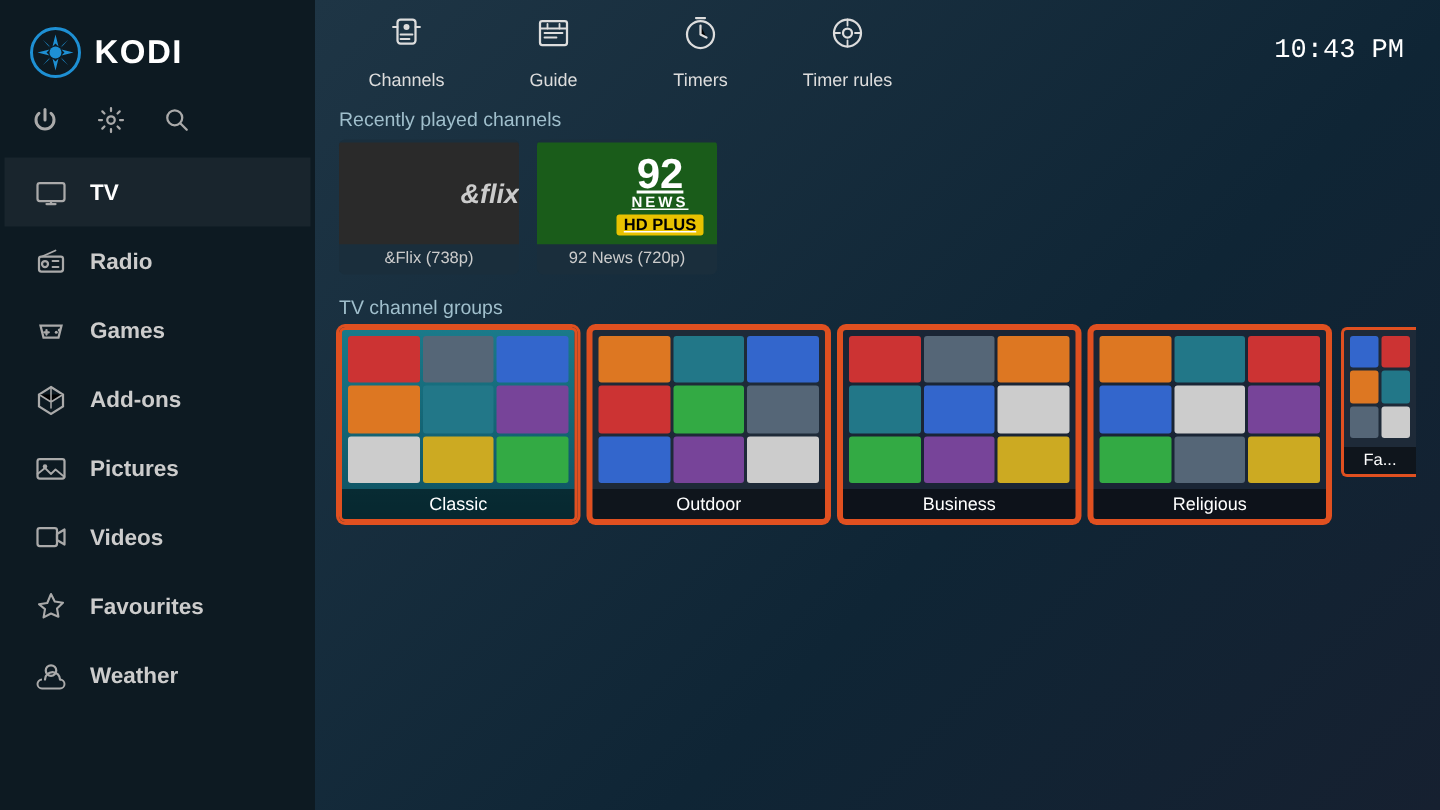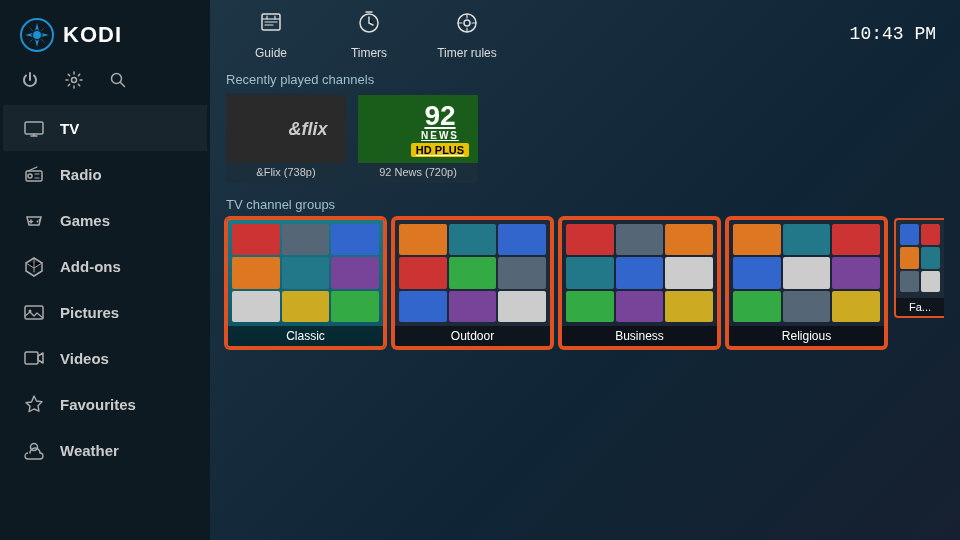--- a/index.html
+++ b/index.html
@@ -188,21 +188,21 @@
       justify-content: center;
       background: #1a2e3c;
       position: relative;
     }
 
     .channel-card-img {
       width: 100%;
       height: 68px;
       display: flex;
       align-items: center;
-      justify-content: center;
+      justify-content: flex-end;
       font-size: 13px;
       font-weight: bold;
       background: #243040;
       padding-left: 44px;
     }
 
     .channel-card-label {
       font-size: 11px;
       color: #ccc;
       padding: 3px 4px;
@@ -507,20 +507,31 @@
       </div>
       <span class="nav-label">Weather</span>
     </div>
   </nav>
 </div>
 
 <div class="main-content">
 
   <div class="top-bar">
 
+    <div class="top-bar-item">
+      <div class="top-bar-icon">
+        <svg width="28" height="28" viewBox="0 0 28 28">
+          <rect x="8" y="5" width="12" height="16" rx="2" stroke="#ddd" stroke-width="1.5" fill="none"></rect>
+          <circle cx="14" cy="10" r="2" fill="#ddd"></circle>
+          <path d="M10 15h8M10 18h6" stroke="#ddd" stroke-width="1.2" stroke-linecap="round"></path>
+          <path d="M5 10l3 0M20 10l3 0" stroke="#ddd" stroke-width="1.2" stroke-linecap="round"></path>
+        </svg>
+      </div>
+      <span class="top-bar-label">Channels</span>
+    </div>
 
     <div class="top-bar-item">
       <div class="top-bar-icon">
         <svg width="28" height="28" viewBox="0 0 28 28">
           <rect x="5" y="6" width="18" height="16" rx="1.5" stroke="#ddd" stroke-width="1.5" fill="none"></rect>
           <path d="M5 11h18" stroke="#ddd" stroke-width="1.2"></path>
           <path d="M10 8v3M18 8v3" stroke="#ddd" stroke-width="1.2" stroke-linecap="round"></path>
           <path d="M8 14h12M8 17h8" stroke="#ddd" stroke-width="1.2" stroke-linecap="round"></path>
         </svg>
       </div>

